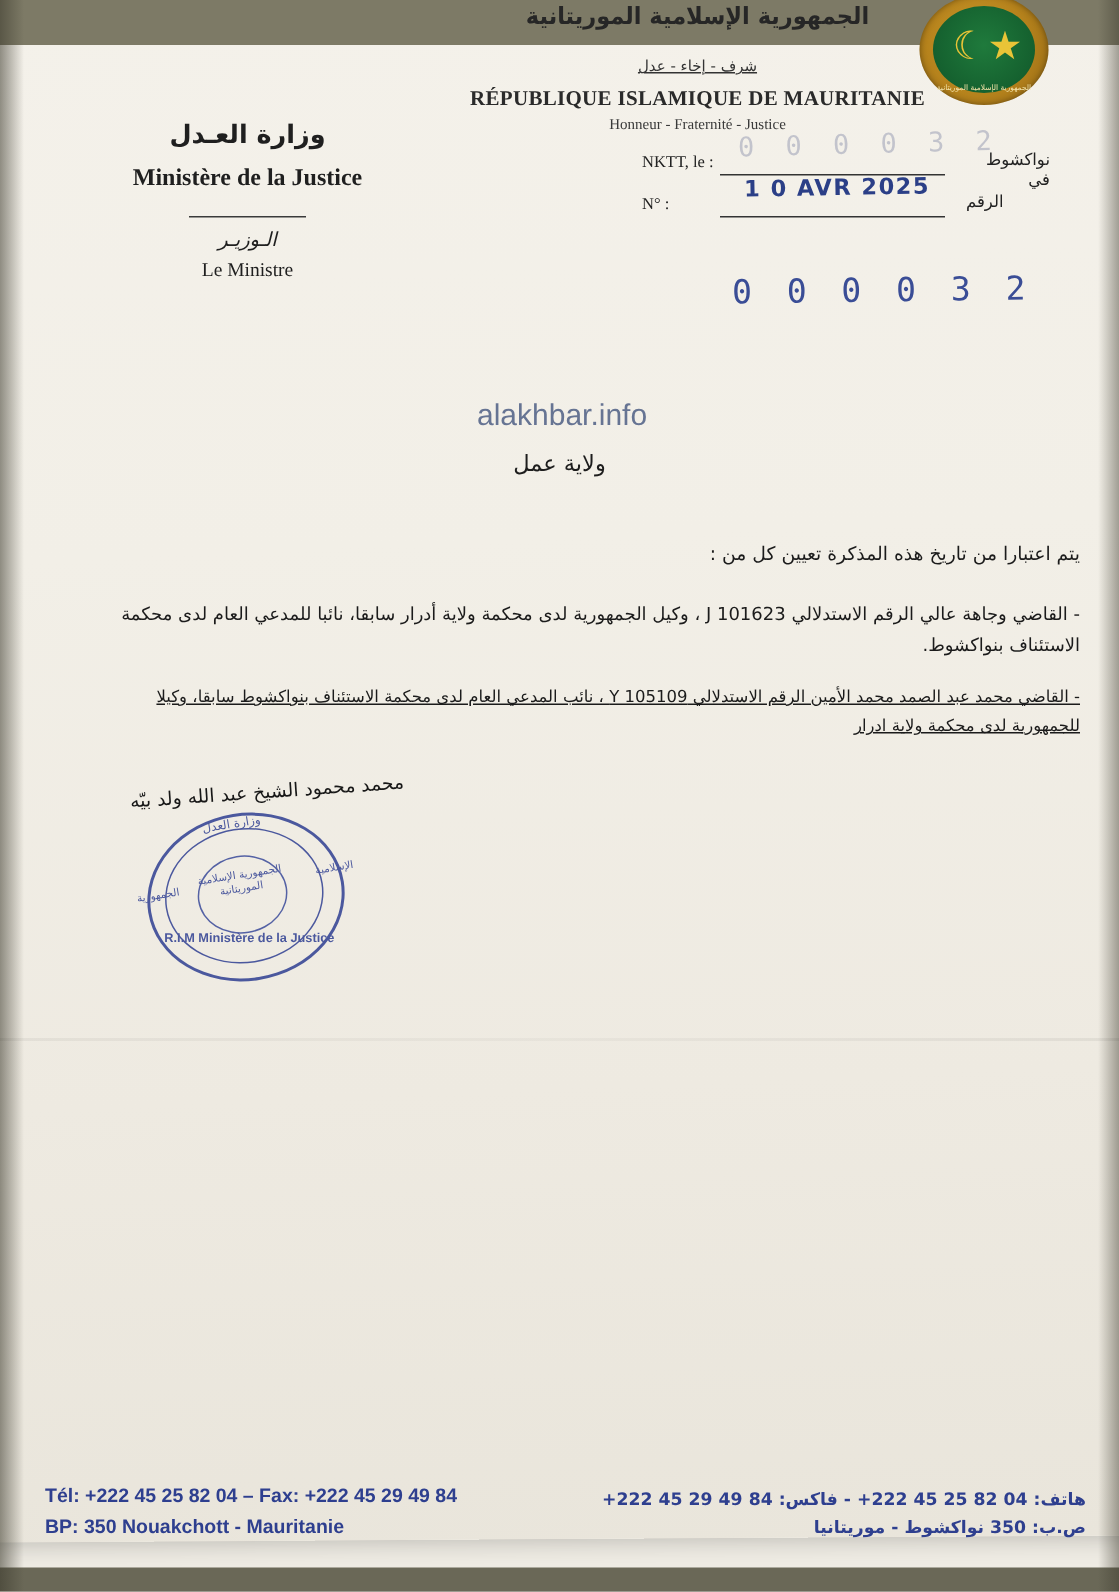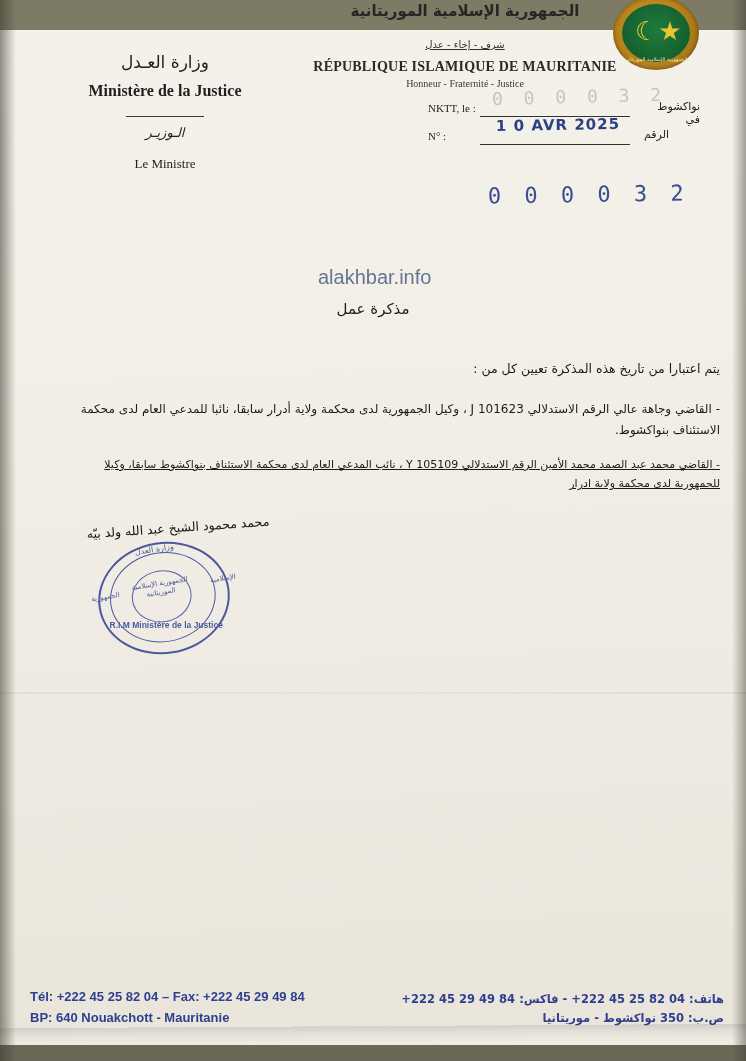--- a/index.html
+++ b/index.html
@@ -145,23 +145,24 @@
     position: absolute;
     left: 40px;
     top: 52px;
     width: 250px;
     text-align: center;
     color: #1f1f1f;
   }
   .min-ar {
     font-family: "DejaVu Sans", sans-serif;
     font-size: 17px;
-    font-weight: normal;
+    font-weight: bold;
     direction: rtl;
     letter-spacing: 1px;
+    margin-top: 28px;
   }
   .min-fr {
     font-family: "Liberation Serif", serif;
     font-size: 16px;
     font-weight: bold;
     margin-top: 10px;
   }
   .min-rule {
     width: 78px;
     height: 1px;
@@ -170,21 +171,21 @@
   }
   .min-ar2 {
     font-family: "DejaVu Sans", sans-serif;
     font-size: 13px;
     direction: rtl;
     font-style: italic;
   }
   .min-fr2 {
     font-family: "Liberation Serif", serif;
     font-size: 13px;
-    margin-top: 16px;
+    margin-top: 4px;
   }
 
   
   .ref-block {
     position: absolute;
     left: 400px;
     top: 96px;
     width: 300px;
     font-family: "Liberation Serif", serif;
     font-size: 11.5px;
@@ -475,21 +476,21 @@
       <span class="ref-label-left2">N° :</span>
       <span class="ref-line"></span>
       <span class="ref-label-right">الرقم</span>
     </div>
   </div>
 
   <div class="big-num">0 0 0 0 3 2</div>
 
   <div class="watermark">alakhbar.info</div>
 
-  <div class="doc-title">مذكرة عمل</div>
+  <div class="doc-title">ولاية عمل</div>
   <div class="para p-intro">يتم اعتبارا من تاريخ هذه المذكرة تعيين كل من :</div>
   <div class="para p-item1">- القاضي وجاهة عالي الرقم الاستدلالي J 101623 ، وكيل الجمهورية لدى محكمة ولاية أدرار سابقا، نائبا للمدعي العام لدى محكمة الاستئناف بنواكشوط.</div>
   <div class="para p-item2">- القاضي محمد عبد الصمد محمد الأمين الرقم الاستدلالي Y 105109 ، نائب المدعي العام لدى محكمة الاستئناف بنواكشوط سابقا، وكيلا للجمهورية لدى محكمة ولاية ادرار</div>
 
   <div class="signature">محمد محمود الشيخ عبد الله ولد بيّه</div>
 
   <div class="stamp">
     <div class="o-ring"></div>
     <div class="i-ring"></div>
     <div class="arc-top">وزارة العدل</div>
@@ -497,20 +498,20 @@
     <div class="arc-right">الإسلامية</div>
     <div class="core">الجمهورية الإسلامية الموريتانية</div>
     <div class="arc-bottom">R.I.M Ministère de la Justice</div>
   </div>
 
   <div class="crease"></div>
 
   <div class="footer">
     <div class="foot-fr">
       <div>Tél: +222 45 25 82 04 – Fax: +222 45 29 49 84</div>
-      <div>BP: 640 Nouakchott - Mauritanie</div>
+      <div>BP: 350 Nouakchott - Mauritanie</div>
     </div>
     <div class="foot-ar">
       <div>هاتف: 04 82 25 45 222+ - فاكس: 84 49 29 45 222+</div>
       <div>ص.ب: 350 نواكشوط - موريتانيا</div>
     </div>
   </div>
 </div>
 
 </body></html>

